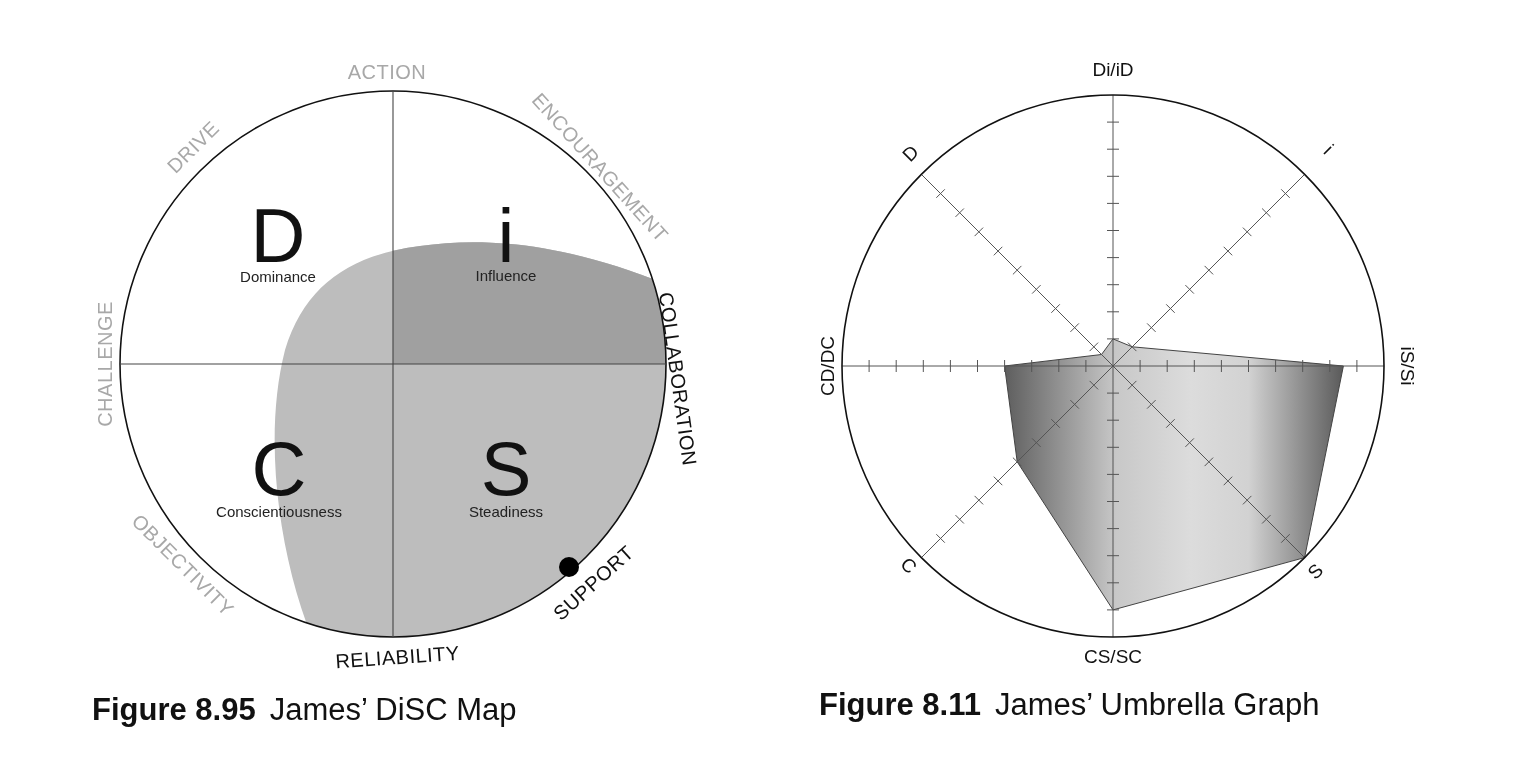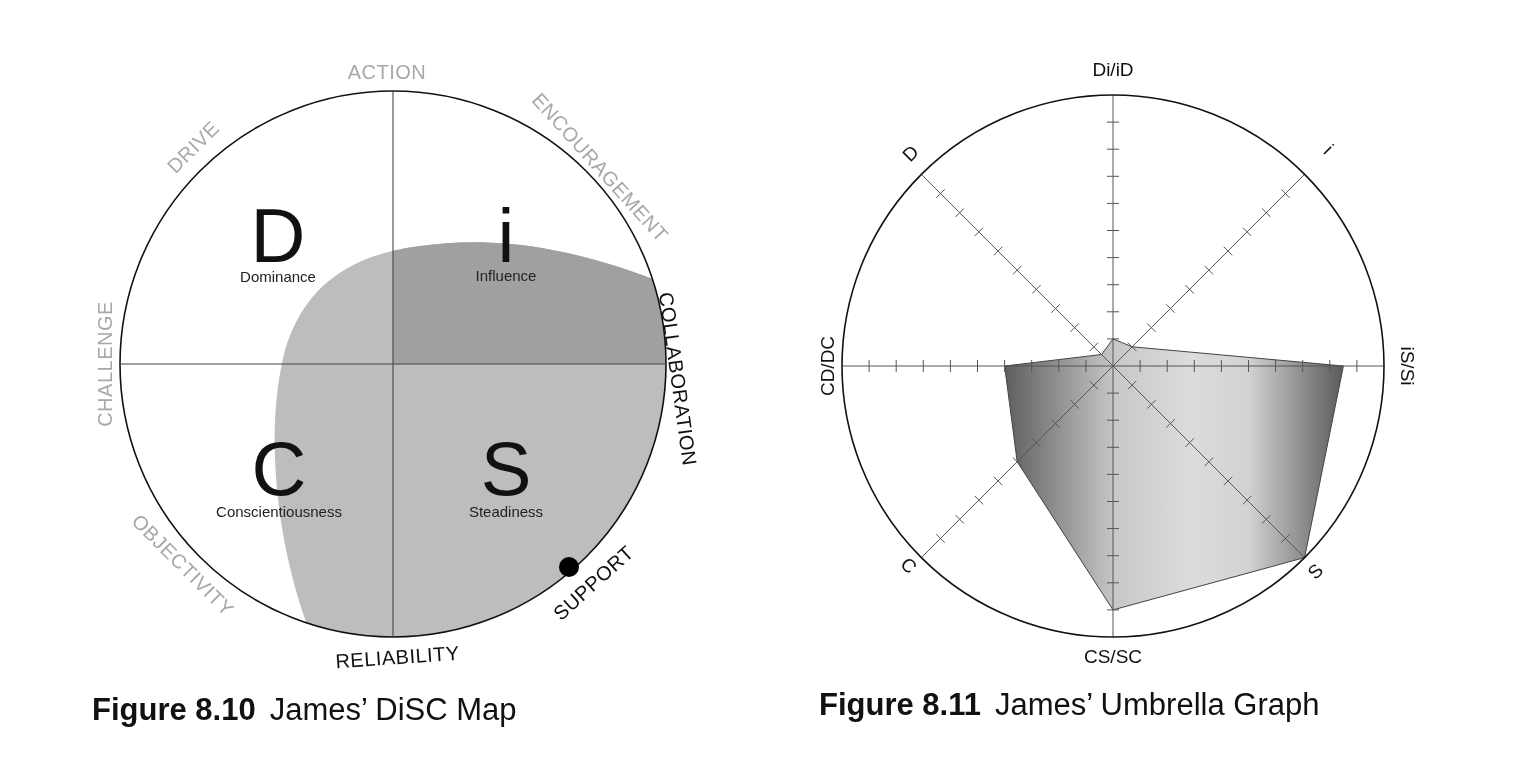--- a/index.html
+++ b/index.html
@@ -59,21 +59,21 @@
     <text class="gray-label" x="0" y="0" text-anchor="middle" transform="translate(112,364) rotate(-90)">CHALLENGE</text>
     <text class="dark-label" x="0" y="0" text-anchor="middle" transform="translate(671,380) rotate(82)">COLLABORATION</text>
     <text class="gray-label" x="0" y="0" text-anchor="middle" transform="translate(178,570) rotate(45)">OBJECTIVITY</text>
     <text class="dark-label" x="0" y="0" text-anchor="middle" transform="translate(598,588) rotate(-42)">SUPPORT</text>
     <text class="dark-label" x="0" y="0" text-anchor="middle" transform="translate(398,664) rotate(-4)">RELIABILITY</text>
 
     <circle cx="569" cy="567" r="10" fill="#000"></circle>
   </svg>
 
   <div class="caption" id="caption-disc">
-    <span class="fig-num">Figure 8.10</span><span>James’ DiSC Map</span>
+    <span class="fig-num">Figure 8.95</span><span>James’ DiSC Map</span>
   </div>
 </div>
 
 <div class="figure" id="fig-umbrella">
   <svg id="umbrella-svg" width="768" height="700" viewBox="0 0 768 700">
     <defs>
       <linearGradient id="umb-grad" x1="0" y1="0" x2="1" y2="0" gradientUnits="objectBoundingBox">
         <stop offset="0" stop-color="#5e5e5e"></stop>
         <stop offset="0.33" stop-color="#c8c8c8"></stop>
         <stop offset="0.55" stop-color="#dcdcdc"></stop>

